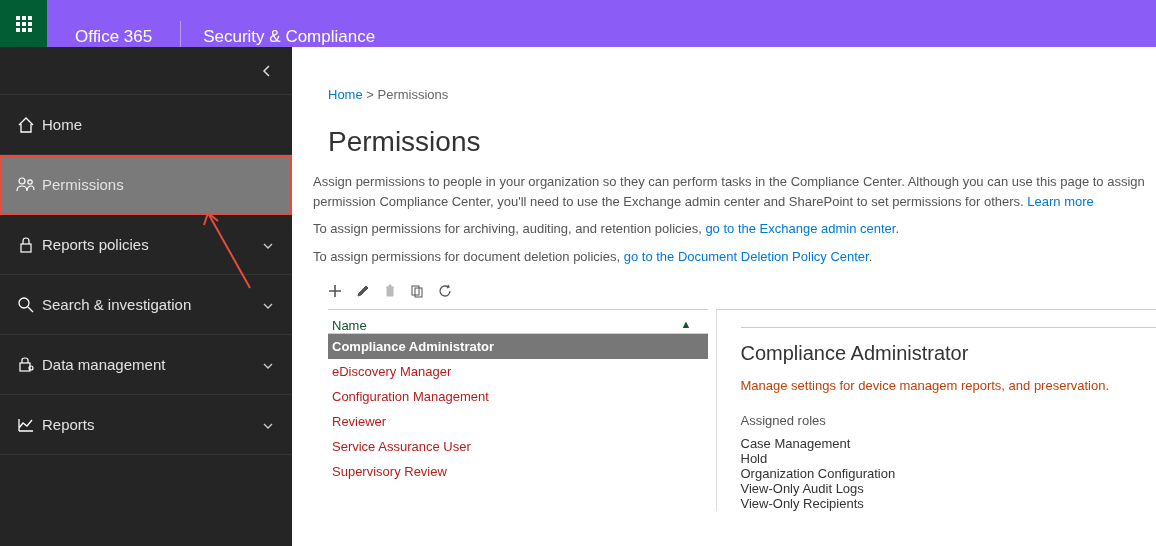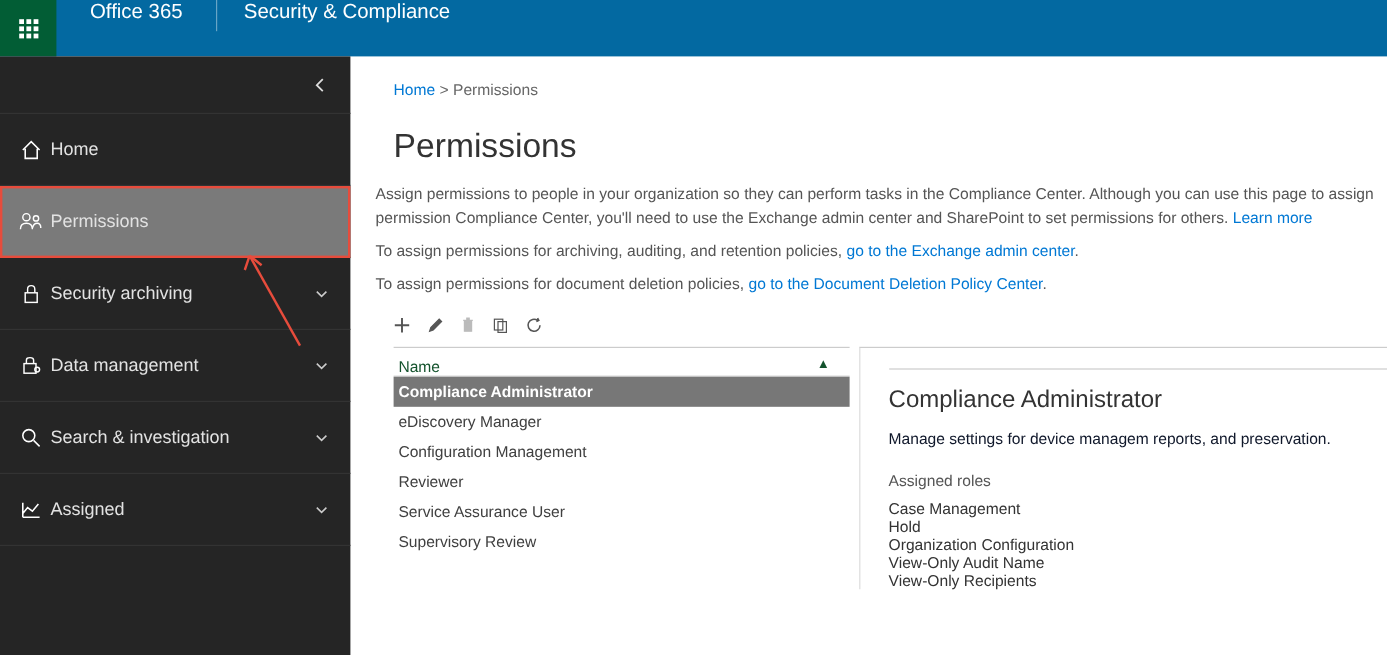--- a/index.html
+++ b/index.html
@@ -1,19 +1,19 @@
 <!DOCTYPE html>
 <html><head>
 <meta charset="utf-8">
 <style>
   * { box-sizing: border-box; margin: 0; padding: 0; }
   body { font-family: "Segoe UI", Arial, sans-serif; font-size: 13px; color: #333; background: #fff; overflow: hidden; width: 1156px; height: 546px; }
 
   
-  .topbar { height: 47px; background: #0369a1; display: flex; align-items: flex-start; color: #fff; }
+  .topbar { height: 47px; background: #8b5cf6; display: flex; align-items: flex-end; color: #fff; }
   .waffle { width: 47px; height: 47px; background: #025d35; display: flex; align-items: center; justify-content: center; }
   .waffle-grid { display: grid; grid-template-columns: repeat(3,4px); grid-template-rows: repeat(3,4px); gap: 2px; }
   .waffle-grid span { background: #fff; width: 4px; height: 4px; }
   .brand { padding: 0 28px; font-size: 17px; font-weight: 400; }
   .divider-v { width: 1px; height: 26px; background: rgba(255,255,255,0.4); }
   .app-title { padding: 0 22px; font-size: 17px; }
 
   
   .shell { display: flex; height: calc(546px - 47px); }
 
@@ -28,33 +28,33 @@
   .nav-label { flex: 1; padding-left: 2px; }
   .nav-chevron { padding-right: 18px; }
   .nav-chevron svg { stroke: #ccc; fill: none; }
 
   
   .red-arrow { position: absolute; left: 200px; top: 156px; pointer-events: none; }
 
   
   .main { flex: 1; display: flex; }
   .content { flex: 1; padding: 0 0 0 0; }
-  .breadcrumb { padding: 20px 0 6px 36px; font-size: 13px; color: #666; }
+  .breadcrumb { padding: 20px 0 6px 36px; font-size: 13px; color: #666; margin-top: 20px; }
   .breadcrumb a { color: #0078d4; text-decoration: none; }
   .page-title { font-size: 28px; font-weight: 300; color: #333; padding: 18px 0 14px 36px; }
   .desc { padding: 0 0 8px 21px; color: #555; font-size: 13px; line-height: 1.5; }
   .desc a, .desc .link { color: #0078d4; text-decoration: none; cursor: pointer; }
   .toolbar { display: flex; gap: 14px; padding: 10px 0 8px 36px; align-items: center; }
   .toolbar-btn { cursor: pointer; color: #555; }
   .toolbar-btn svg { stroke: #555; fill: #555; }
   .toolbar-btn.disabled svg { stroke: #bbb; fill: #bbb; }
   .table-wrap { margin-left: 36px; border-top: 1px solid #ccc; }
   .table-head { display: flex; justify-content: space-between; padding: 8px 16px 0 4px; border-bottom: 1px solid #ccc; font-size: 13px; color: #14532d; }
   .sort-arrow { font-size: 11px; }
-  .table-row { padding: 5px 4px; font-size: 13px; color: #404040; cursor: pointer; }
+  .table-row { padding: 5px 4px; font-size: 13px; color: #b91c1c; cursor: pointer; }
   .table-row.selected { background: #777; color: #fff; font-weight: 600; }
   .col-right { flex: 1; border-left: 1px solid #ddd; padding: 20px 0 0 24px; }
   .col-right-inner { padding-top: 14px; }
 
   .table-region { display: flex; }
   .table-col { flex: 1; }
 
 </style>
 </head>
 <body>
@@ -108,21 +108,34 @@
       <div class="nav-label">Permissions</div>
     </div>
 
     <div class="nav-item">
       <div class="nav-icon">
           <svg width="16" height="18" viewBox="0 0 16 18">
             <rect x="3" y="8" width="10" height="8" stroke="#fff" fill="none" stroke-width="1.2"></rect>
             <path d="M5 8 V5 Q5 2 8 2 Q11 2 11 5 V8" stroke="#fff" fill="none" stroke-width="1.2"></path>
           </svg>
         </div>
-      <div class="nav-label">Security archiving</div>
+      <div class="nav-label">Reports policies</div>
+      <div class="nav-chevron"><svg width="12" height="8" viewBox="0 0 12 8">
+            <path d="M2 2 L6 6 L10 2" stroke-width="1.3"></path>
+          </svg></div>
+    </div>
+
+    <div class="nav-item">
+      <div class="nav-icon">
+          <svg width="18" height="18" viewBox="0 0 18 18">
+            <circle cx="7" cy="7" r="5" stroke="#fff" fill="none" stroke-width="1.3"></circle>
+            <path d="M11 11 L16 16" stroke="#fff" stroke-width="1.3"></path>
+          </svg>
+        </div>
+      <div class="nav-label">Search &amp; investigation</div>
       <div class="nav-chevron"><svg width="12" height="8" viewBox="0 0 12 8">
             <path d="M2 2 L6 6 L10 2" stroke-width="1.3"></path>
           </svg></div>
     </div>
 
     <div class="nav-item">
       <div class="nav-icon">
           <svg width="18" height="18" viewBox="0 0 18 18">
             <rect x="3" y="7" width="10" height="8" stroke="#fff" fill="none" stroke-width="1.2"></rect>
             <path d="M5 7 V4 Q5 2 8 2 Q11 2 11 4 V7" stroke="#fff" fill="none" stroke-width="1.2"></path>
@@ -131,37 +144,24 @@
         </div>
       <div class="nav-label">Data management</div>
       <div class="nav-chevron"><svg width="12" height="8" viewBox="0 0 12 8">
             <path d="M2 2 L6 6 L10 2" stroke-width="1.3"></path>
           </svg></div>
     </div>
 
     <div class="nav-item">
       <div class="nav-icon">
           <svg width="18" height="18" viewBox="0 0 18 18">
-            <circle cx="7" cy="7" r="5" stroke="#fff" fill="none" stroke-width="1.3"></circle>
-            <path d="M11 11 L16 16" stroke="#fff" stroke-width="1.3"></path>
-          </svg>
-        </div>
-      <div class="nav-label">Search &amp; investigation</div>
-      <div class="nav-chevron"><svg width="12" height="8" viewBox="0 0 12 8">
-            <path d="M2 2 L6 6 L10 2" stroke-width="1.3"></path>
-          </svg></div>
-    </div>
-
-    <div class="nav-item">
-      <div class="nav-icon">
-          <svg width="18" height="18" viewBox="0 0 18 18">
             <path d="M2 15 L2 3 M2 15 L16 15 M2 12 L6 7 L10 10 L15 4" stroke="#fff" fill="none" stroke-width="1.3"></path>
           </svg>
         </div>
-      <div class="nav-label">Assigned</div>
+      <div class="nav-label">Reports</div>
       <div class="nav-chevron"><svg width="12" height="8" viewBox="0 0 12 8">
             <path d="M2 2 L6 6 L10 2" stroke-width="1.3"></path>
           </svg></div>
     </div>
 
 
     <svg class="red-arrow" width="60" height="90" viewBox="0 0 60 90">
       <path d="M50 85 L8 10" stroke="#e74c3c" stroke-width="2" fill="none"></path>
       <path d="M8 10 L4 22 M8 10 L18 18" stroke="#e74c3c" stroke-width="2" fill="none"></path>
     </svg>
@@ -220,26 +220,26 @@
             <div class="table-row">Reviewer</div>
             <div class="table-row">Service Assurance User</div>
             <div class="table-row">Supervisory Review</div>
           </div>
         </div>
 
         <div class="col-right" style="margin-left:8px; border-top:1px solid #ccc; padding-top:0;">
           <div style="height:18px; border-bottom:1px solid #ccc;"></div>
           <div class="col-right-inner">
             <h2 style="font-size:20px;font-weight:400;color:#333;margin-bottom:12px;">Compliance Administrator</h2>
-            <p style="font-size:13px;color:#0f172a;margin-bottom:18px;line-height:1.4;">Manage settings for device managem reports, and preservation.</p>
+            <p style="font-size:13px;color:#c2410c;margin-bottom:18px;line-height:1.4;">Manage settings for device managem reports, and preservation.</p>
             <h3 style="font-size:13px;font-weight:400;color:#555;margin-bottom:8px;">Assigned roles</h3>
             <div class="role">Case Management</div>
             <div class="role">Hold</div>
             <div class="role">Organization Configuration</div>
-            <div class="role">View-Only Audit Name</div>
+            <div class="role">View-Only Audit Logs</div>
             <div class="role">View-Only Recipients</div>
           </div>
         </div>
       </div>
 
     </div>
   </div>
 </div>
 
 </body></html>

